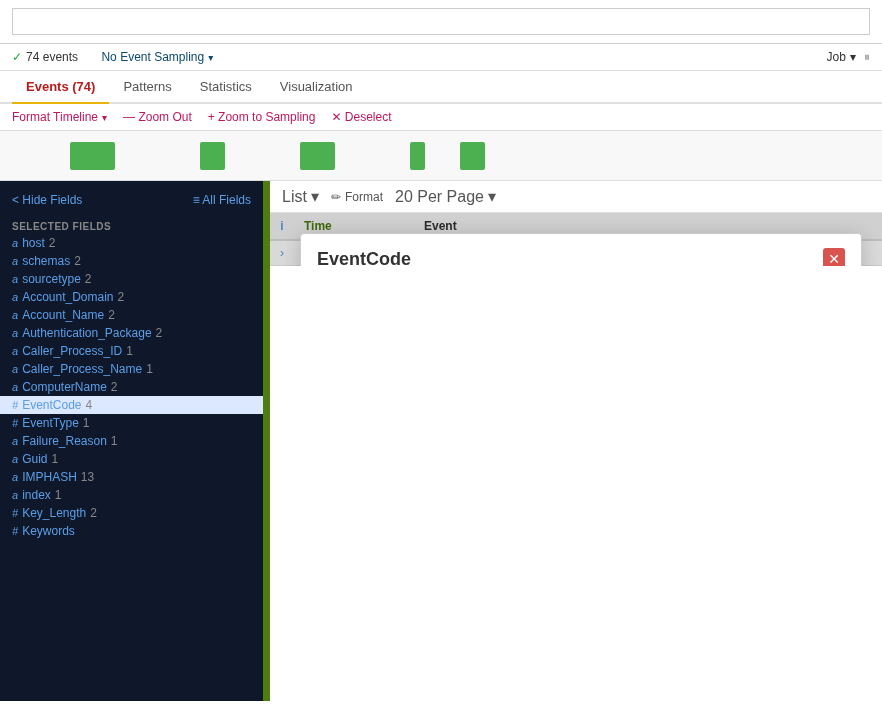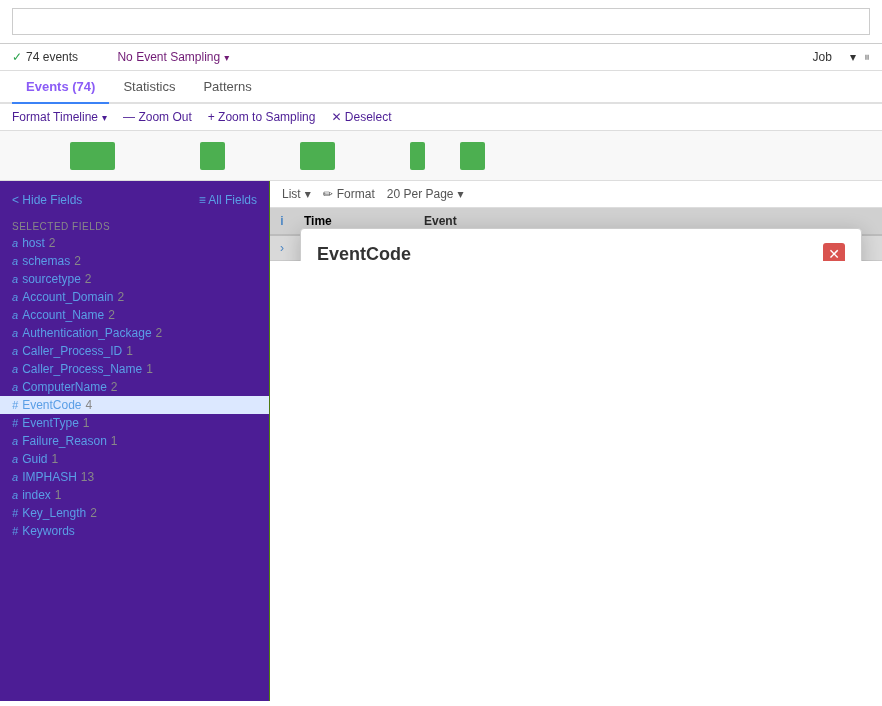--- a/index.html
+++ b/index.html
@@ -5,69 +5,69 @@
     * { box-sizing: border-box; margin: 0; padding: 0; }
     body { font-family: Arial, sans-serif; font-size: 12px; background: #fff; color: #333; width: 882px; height: 706px; overflow: hidden; }
 
     
     .search-bar { padding: 8px 12px; border-bottom: 1px solid #ccc; background: #fff; }
     .search-bar input { width: 100%; border: 1px solid #ccc; padding: 5px 8px; font-family: 'Courier New', monospace; font-size: 13px; outline: none; }
 
     
     .status-bar { display: flex; align-items: center; padding: 6px 12px; border-bottom: 1px solid #ddd; background: #fff; font-size: 12px; }
     .status-check { color: #2da44e; margin-right: 4px; }
-    .no-sampling { color: #701a75; margin-left: 36px; display: flex; align-items: center; gap: 4px; cursor: pointer; text-align: right; }
+    .no-sampling { color: #0c4a6e; margin-left: 20px; display: flex; align-items: center; gap: 4px; cursor: pointer; text-align: right; }
     .no-sampling .caret { font-size: 10px; }
-    .job-btn { margin-left: auto; display: flex; align-items: center; gap: 18px; cursor: pointer; color: #333; }
+    .job-btn { margin-left: auto; display: flex; align-items: center; gap: 4px; cursor: pointer; color: #333; }
     .pause-icon { color: #999; margin-left: 8px; }
 
     
     .tabs { display: flex; border-bottom: 2px solid #e0e0e0; padding: 0 12px; background: #fff; }
     .tab { padding: 8px 14px; cursor: pointer; font-size: 13px; color: #555; border-bottom: 2px solid transparent; margin-bottom: -2px; }
-    .tab.active { color: #8b5cf6; border-bottom: 2px solid #3b82f6; font-weight: bold; }
+    .tab.active { color: #b91c1c; border-bottom: 2px solid #eab308; font-weight: bold; }
 
     
     .toolbar { display: flex; align-items: center; padding: 6px 12px; border-bottom: 1px solid #ddd; gap: 16px; }
-    .toolbar-btn { display: flex; align-items: center; gap: 4px; cursor: pointer; color: #4c1d95; font-size: 12px; justify-content: space-between; }
+    .toolbar-btn { display: flex; align-items: center; gap: 4px; cursor: pointer; color: #be185d; font-size: 12px; justify-content: space-between; }
     .toolbar-btn .caret { font-size: 10px; }
 
     
     .timeline-area { height: 50px; background: #f8f8f8; border-bottom: 1px solid #ddd; position: relative; overflow: hidden; display: flex; align-items: center; padding: 0 270px 0 0; }
     .timeline-inner { flex: 1; position: relative; height: 40px; margin-left: 10px; }
     .timeline-bar { position: absolute; height: 28px; top: 6px; background: #4caf50; border-radius: 2px; }
 
     
     .content { display: flex; height: calc(706px - 186px); }
 
     
-    .sidebar { width: 270px; border-right: 1px solid #4d7c0f; background: #4c1d95; overflow-y: auto; padding: 8px 0; flex-shrink: 0; }
+    .sidebar { width: 270px; border-right: 7px solid #4d7c0f; background: #0f172a; overflow-y: auto; padding: 8px 0; flex-shrink: 0; }
     .sidebar-header { display: flex; justify-content: space-between; padding: 4px 12px; margin-bottom: 6px; }
     .sidebar-header-btn { color: #5a9ee6; cursor: pointer; font-size: 12px; display: flex; align-items: center; gap: 4px; }
-    .section-title { font-size: 10px; font-weight: normal; color: #888; padding: 4px 12px 2px; text-transform: uppercase; letter-spacing: 0.5px; }
+    .section-title { font-size: 10px; font-weight: bold; color: #888; padding: 4px 12px 2px; text-transform: uppercase; letter-spacing: 0.5px; }
     .field-item { display: flex; align-items: center; padding: 2px 12px; cursor: pointer; font-size: 12px; color: #333; }
     .field-item .field-type { color: #5a9ee6; font-style: italic; margin-right: 4px; font-size: 11px; }
     .field-item .field-name { color: #5a9ee6; }
     .field-item .field-count { color: #888; margin-left: 4px; }
     .field-item.highlighted { background: #dce8ff; }
 
     
     .events-area { flex: 1; overflow: hidden; position: relative; }
 
     
     .list-controls { display: flex; align-items: center; padding: 6px 12px; border-bottom: 1px solid #ddd; gap: 12px; }
-    .list-controls-btn { display: flex; align-items: center; gap: 4px; cursor: pointer; color: #555; font-size: 12px; }
+    .list-controls-btn { display: flex; align-items: center; gap: 4px; cursor: pointer; color: #555; font-size: 16px; }
     .format-btn { display: flex; align-items: center; gap: 4px; cursor: pointer; color: #555; font-size: 12px; }
     .format-icon { color: #555; }
 
     
     .events-table { width: 100%; border-collapse: collapse; font-size: 12px; }
     .events-table th { background: #f5f5f5; border-bottom: 2px solid #ddd; padding: 6px 10px; text-align: left; font-weight: bold; color: #333; }
     .events-table td { border-bottom: 1px solid #eee; padding: 5px 10px; vertical-align: top; }
     .events-table .info-col { width: 24px; color: #5a9ee6; text-align: center; }
-    .events-table .time-col { width: 120px; color: #000000; }
+    .events-table .time-col { width: 120px; color: #4d7c0f; }
     .event-link { color: #5a9ee6; cursor: pointer; }
 
     
     .modal-overlay { position: absolute; top: 0; left: 0; right: 0; bottom: 0; background: rgba(0,0,0,0.15); z-index: 10; }
     .modal { position: absolute; top: 20px; left: 30px; right: 20px; background: #fff; border: 1px solid #ccc; border-radius: 4px; box-shadow: 0 4px 20px rgba(0,0,0,0.2); z-index: 20; padding: 0; max-height: 660px; overflow-y: auto; }
     .modal-header { display: flex; align-items: center; justify-content: space-between; padding: 14px 16px 10px; }
     .modal-title { font-size: 18px; font-weight: bold; color: #333; }
     .modal-close { width: 22px; height: 22px; background: #d9534f; color: #fff; border: none; cursor: pointer; display: flex; align-items: center; justify-content: center; font-size: 14px; border-radius: 3px; }
   </style>
 </head>
@@ -86,22 +86,23 @@
   </span>
   <span class="job-btn">
     <span>Job</span>
     <span class="caret">▾</span>
   </span>
   <span class="pause-icon">⏸</span>
 </div>
 
 <div class="tabs">
   <div class="tab active">Events (74)</div>
+  <div class="tab">Patterns</div>
   <div class="tab">Statistics</div>
-  <div class="tab">Patterns</div>
+  <div class="tab">Visualization</div>
 </div>
 
 <div class="toolbar">
   <span class="toolbar-btn">
     <span>Format Timeline</span>
     <span class="caret">▾</span>
   </span>
   <span class="toolbar-btn">
     <span>— Zoom Out</span>
   </span>

